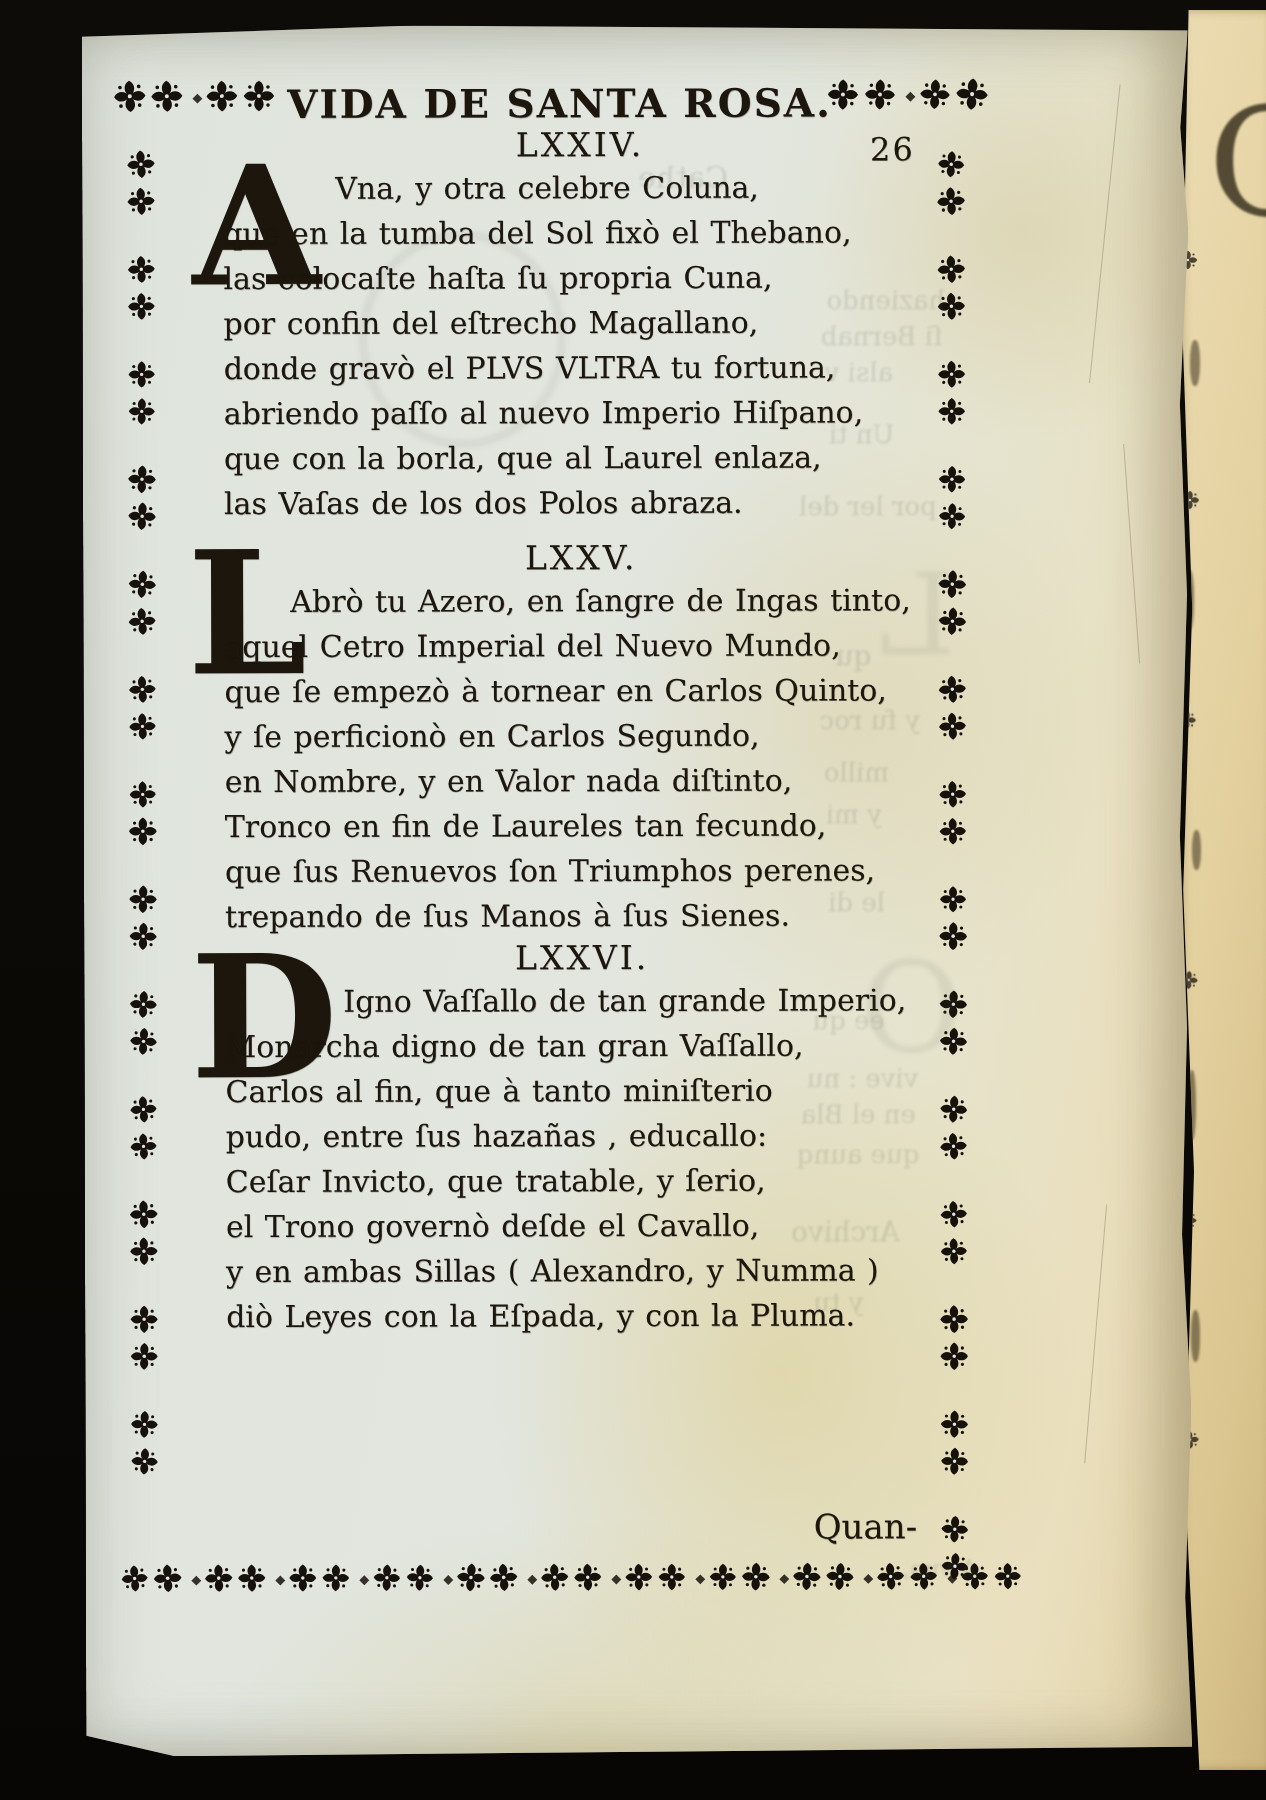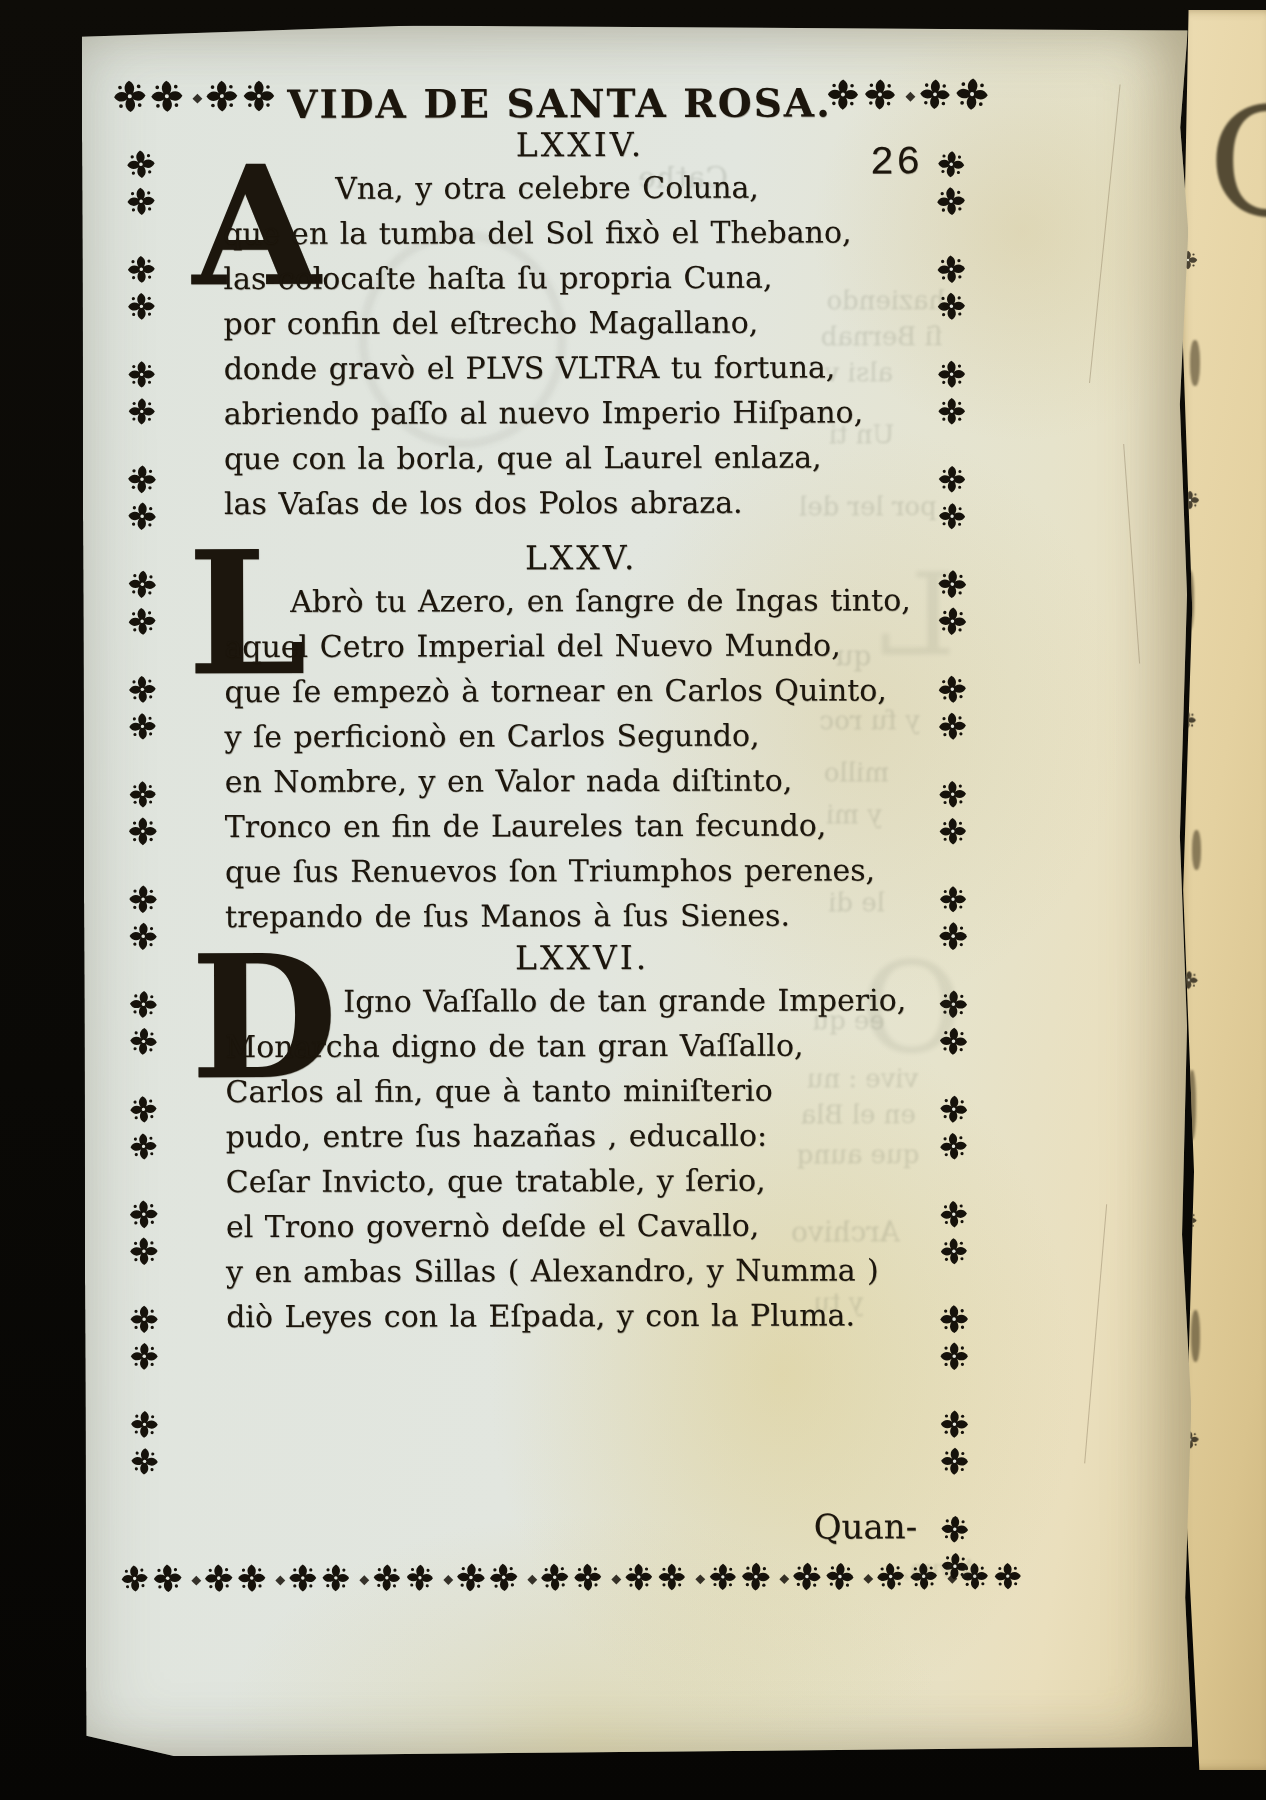--- a/index.html
+++ b/index.html
@@ -27,21 +27,21 @@
     radial-gradient(380px 420px at 70% 40%, rgba(210,190,125,.26), transparent 70%),
     radial-gradient(300px 300px at 85% 12%, rgba(205,185,125,.30), transparent 70%),
     radial-gradient(520px 320px at 45% 99%, rgba(214,198,130,.34), transparent 70%);}
   .ring-stain{position:absolute;left:276px;top:205px;width:190px;height:200px;border-radius:50%;
     border:9px solid rgba(120,120,108,.10);filter:blur(2px);}
   .crack{position:absolute;width:1px;background:rgba(140,125,95,.45);}
   
   .ink{color:#1c160d;text-shadow:.4px .6px .7px rgba(25,18,6,.4);}
   .title{position:absolute;left:190px;top:55px;width:575px;text-align:center;
     font-size:39px;font-weight:bold;letter-spacing:2px;white-space:nowrap;}
-  .pagenum{position:absolute;left:788px;top:116px;font-size:40px;letter-spacing:2px;font-family:Liberation Mono, monospace;}
+  .pagenum{position:absolute;left:788px;top:106px;font-size:32px;letter-spacing:2px;}
   .stanza{position:absolute;left:108px;width:780px;}
   .s1{top:100px;} .s2{top:513px;} .s3{top:913px;}
   .snum{position:relative;height:40px;margin:0;text-align:center;font-size:33px;
     font-weight:normal;letter-spacing:3px;}
   .ln{position:relative;padding-left:33px;font-size:30px;line-height:45px;
     word-spacing:2px;white-space:nowrap;}
   .f1{padding-left:145px;} .f2{padding-left:99px;} .f3{padding-left:151px;}
   .cap{position:absolute;font-weight:bold;line-height:.8;}
   .cap1{left:2px;top:34px;font-size:165px;}
   .cap2{left:-4px;top:6px;font-size:170px;}

